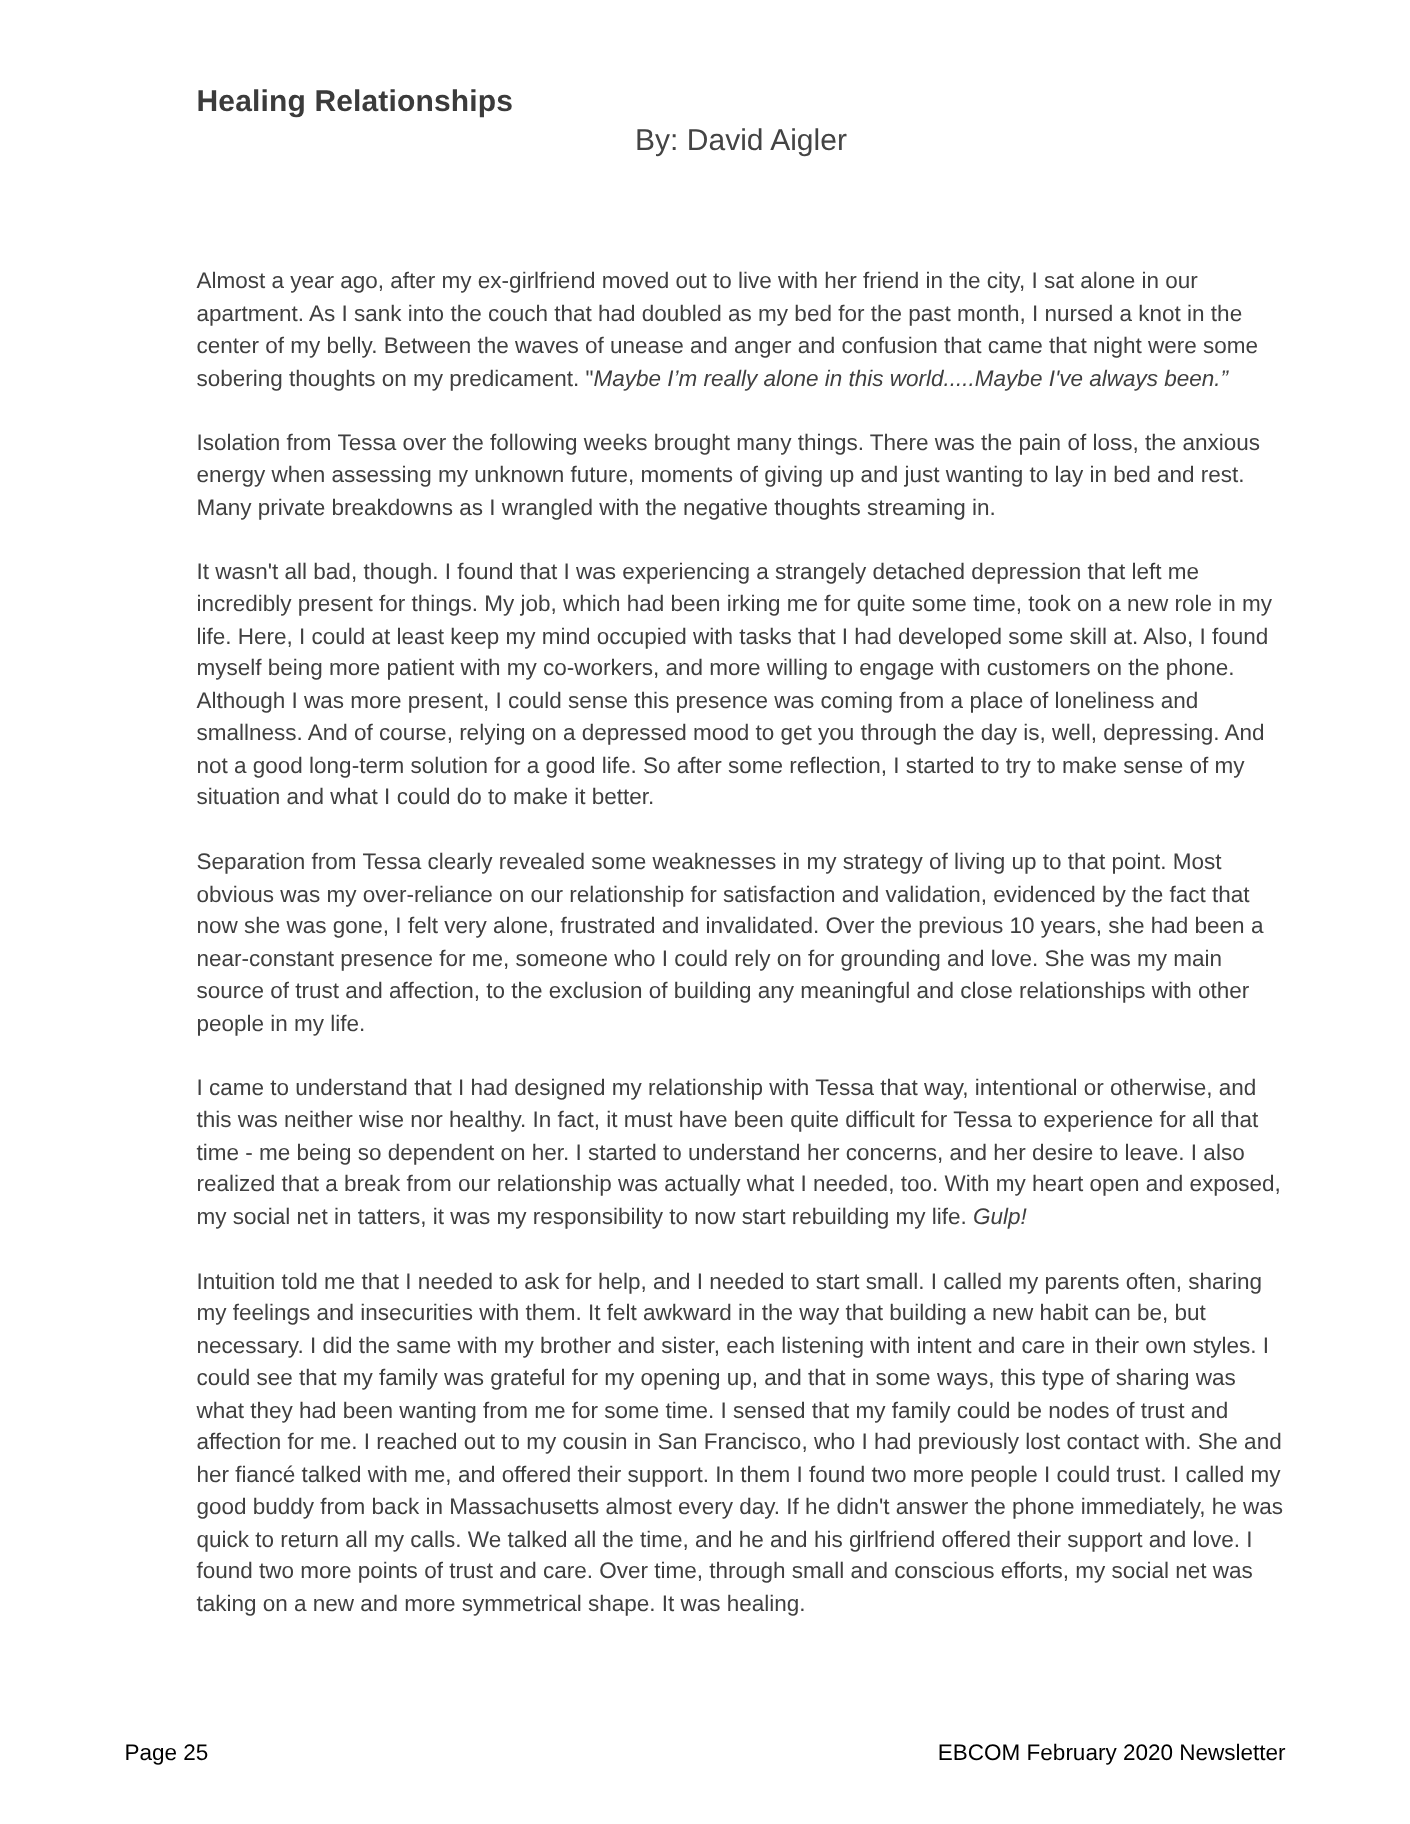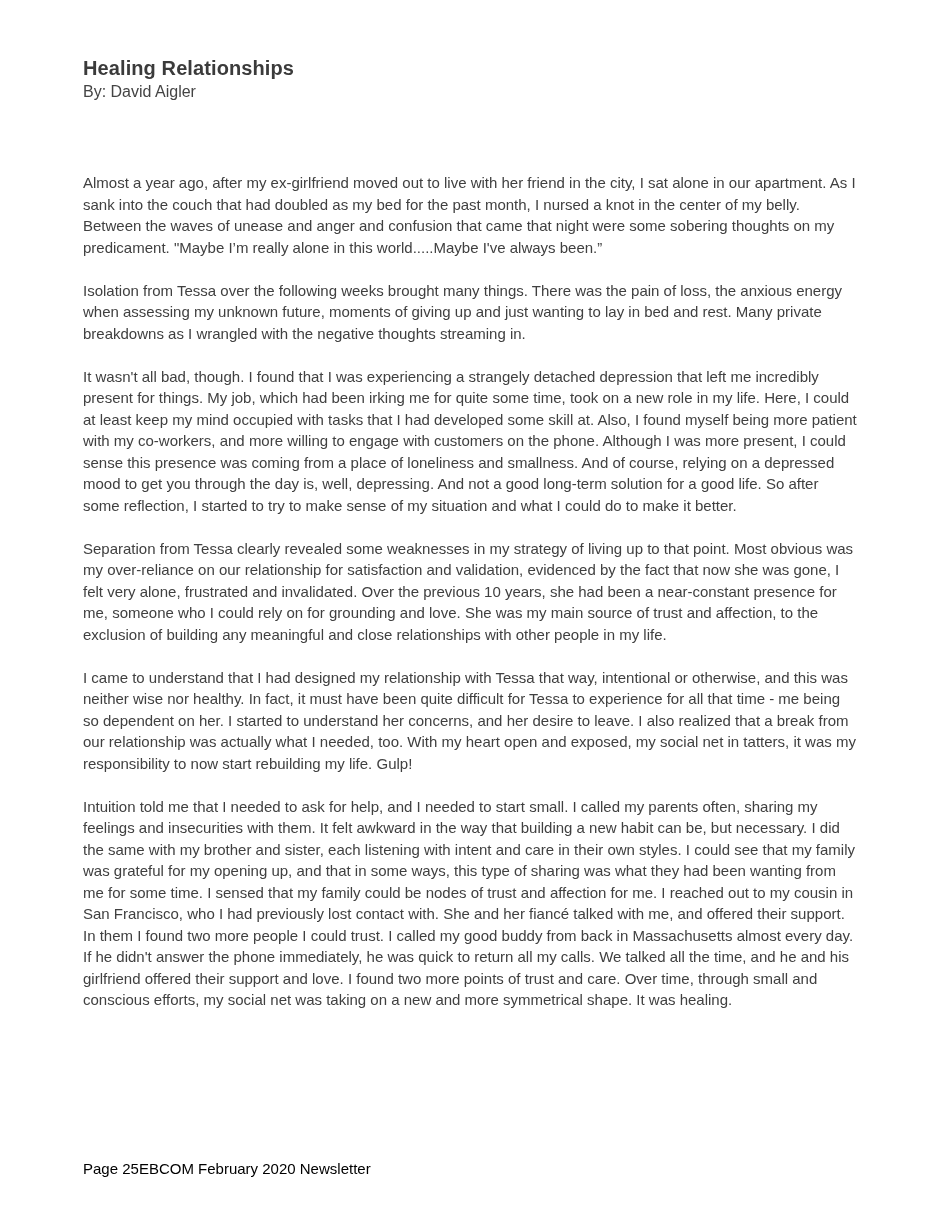--- a/index.html
+++ b/index.html
@@ -7,52 +7,55 @@
   .page {
     position: relative;
     width: 940px;
     height: 1216px;
     background: #ffffff;
     font-family: "Liberation Sans", sans-serif;
     overflow: hidden;
   }
   .content {
     padding: 57px 83px 0 83px;
+    margin-left: 48px;
   }
   .article-title {
     margin: 0;
     font-size: 20px;
     font-weight: bold;
     color: #3b3b3b;
     letter-spacing: 0.1px;
   }
   .article-byline {
     margin-top: 3px;
-    font-size: 16px;
+    font-size: 20px;
     color: #444444;
+    text-align: center;
   }
   .article-body {
     margin-top: 71px;
   }
   .para {
     margin: 0 0 21.5px 0;
     font-size: 15px;
     line-height: 21.5px;
     color: #404040;
   }
   .para .italic {
+    font-style: italic;
     text-align: right;
   }
   .page-footer {
     position: absolute;
     left: 83px;
     right: 83px;
     top: 1160px;
     display: flex;
-    justify-content: flex-start;
+    justify-content: space-between;
     font-size: 15px;
     color: #000000;
   }
 </style>
 </head>
 <body>
 
 <div class="page">
   <div class="content">
     <h1 class="article-title">Healing Relationships</h1>

